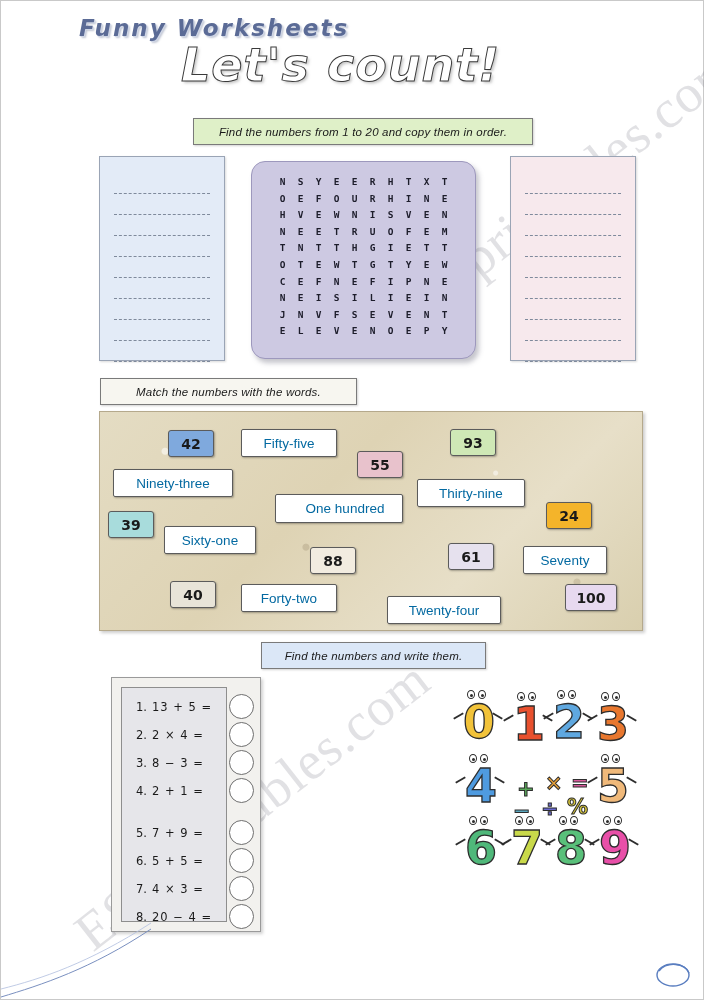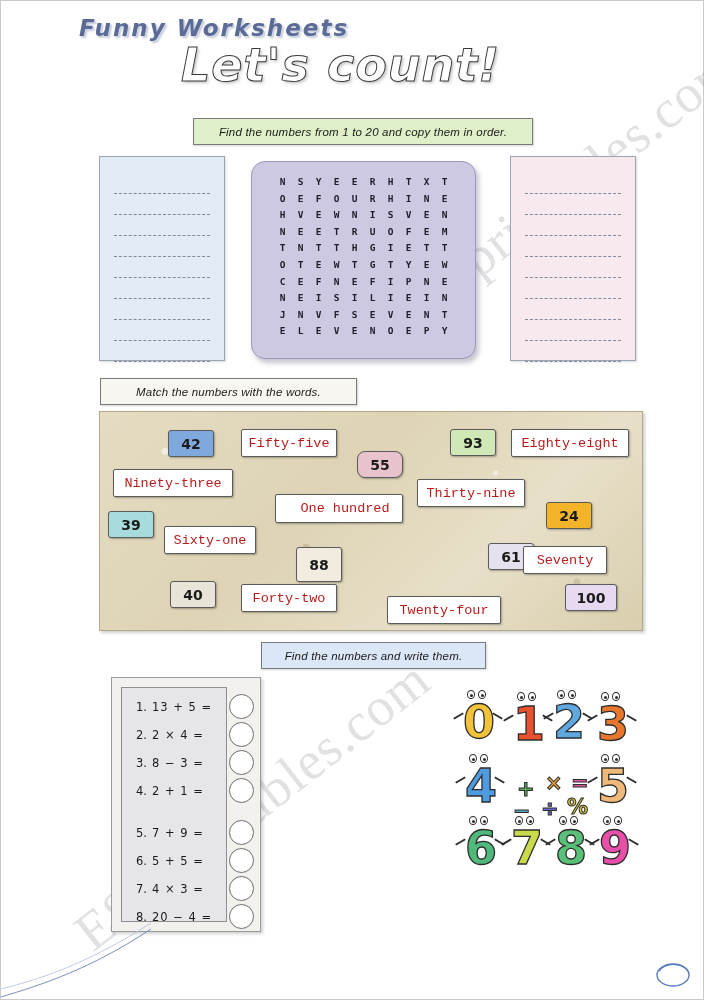--- a/index.html
+++ b/index.html
@@ -145,23 +145,23 @@
     position: absolute;
     box-sizing: border-box;
     display: flex;
     align-items: center;
     justify-content: center;
     border: 1px solid #5b5b5b;
     box-shadow: 1px 1px 2px rgba(0,0,0,0.3);
   }
   .chip.word {
     background: #ffffff;
-    font-family: Liberation Mono, monospace;
+    font-family: Liberation Sans, sans-serif;
     font-size: 13.5px;
-    color: #b91c1c;
+    color: #0369a1;
     height: 28px;
     border-radius: 2px;
   }
   .chip.num {
     font-family: "DejaVu Sans", sans-serif;
     font-size: 14px;
     font-weight: bold;
     color: #1a1a1a;
     height: 27px;
     border-radius: 3px;
@@ -458,31 +458,30 @@
         <span class="ws-cell">P</span>
         <span class="ws-cell">Y</span>
       </div>
     </div>
 
   <div class="banner" id="banner-2">Match the numbers with the words.</div>
 
   <div id="match-panel">
       <div class="chip num" style="left: 68px; top: 18px; width: 46px; height: 27px; background: rgb(127, 169, 221);">42</div>
       <div class="chip word" style="left: 141px; top: 17px; width: 96px; height: 28px; background: rgb(255, 255, 255);">Fifty-five</div>
-      <div class="chip num" style="left: 257px; top: 39px; width: 46px; height: 27px; background: rgb(232, 194, 204); border-radius: 8px;">55</div>
+      <div class="chip num" style="left: 257px; top: 39px; width: 46px; height: 27px; background: rgb(232, 194, 204);">55</div>
       <div class="chip num" style="left: 350px; top: 17px; width: 46px; height: 27px; background: rgb(207, 232, 182);">93</div>
-      <div class="chip word" style="left: 411px; top: 17px; width: 118px; height: 28px; background: rgb(255, 255, 255);">Eighty-eight</div>
       <div class="chip word" style="left: 13px; top: 57px; width: 120px; height: 28px; background: rgb(255, 255, 255);">Ninety-three</div>
       <div class="chip word" style="left: 317px; top: 67px; width: 108px; height: 28px; background: rgb(255, 255, 255);">Thirty-nine</div>
       <div class="chip word" style="left: 175px; top: 82px; width: 128px; height: 29px; background: rgb(255, 255, 255); padding-left: 12px;">One hundred</div>
       <div class="chip num" style="left: 8px; top: 99px; width: 46px; height: 27px; background: rgb(168, 220, 220);">39</div>
       <div class="chip num" style="left: 446px; top: 90px; width: 46px; height: 27px; background: rgb(244, 180, 42);">24</div>
       <div class="chip word" style="left: 64px; top: 114px; width: 92px; height: 28px; background: rgb(255, 255, 255);">Sixty-one</div>
-      <div class="chip num" style="left: 196px; top: 135px; width: 46px; height: 35px; background: rgb(242, 236, 224);">88</div>
-      <div class="chip num" style="left: 348px; top: 131px; width: 46px; height: 27px; background: rgb(230, 225, 238); margin-left: 40px;">61</div>
+      <div class="chip num" style="left: 210px; top: 135px; width: 46px; height: 27px; background: rgb(242, 236, 224);">88</div>
+      <div class="chip num" style="left: 348px; top: 131px; width: 46px; height: 27px; background: rgb(230, 225, 238);">61</div>
       <div class="chip word" style="left: 423px; top: 134px; width: 84px; height: 28px; background: rgb(255, 255, 255);">Seventy</div>
       <div class="chip num" style="left: 70px; top: 169px; width: 46px; height: 27px; background: rgb(232, 228, 216);">40</div>
       <div class="chip word" style="left: 141px; top: 172px; width: 96px; height: 28px; background: rgb(255, 255, 255);">Forty-two</div>
       <div class="chip word" style="left: 287px; top: 184px; width: 114px; height: 28px; background: rgb(255, 255, 255);">Twenty-four</div>
       <div class="chip num" style="left: 465px; top: 172px; width: 52px; height: 27px; background: rgb(231, 217, 239);">100</div>
     </div>
 
   <div class="banner" id="banner-3">Find the numbers and write them.</div>
 
   <div id="sums-box"></div>

